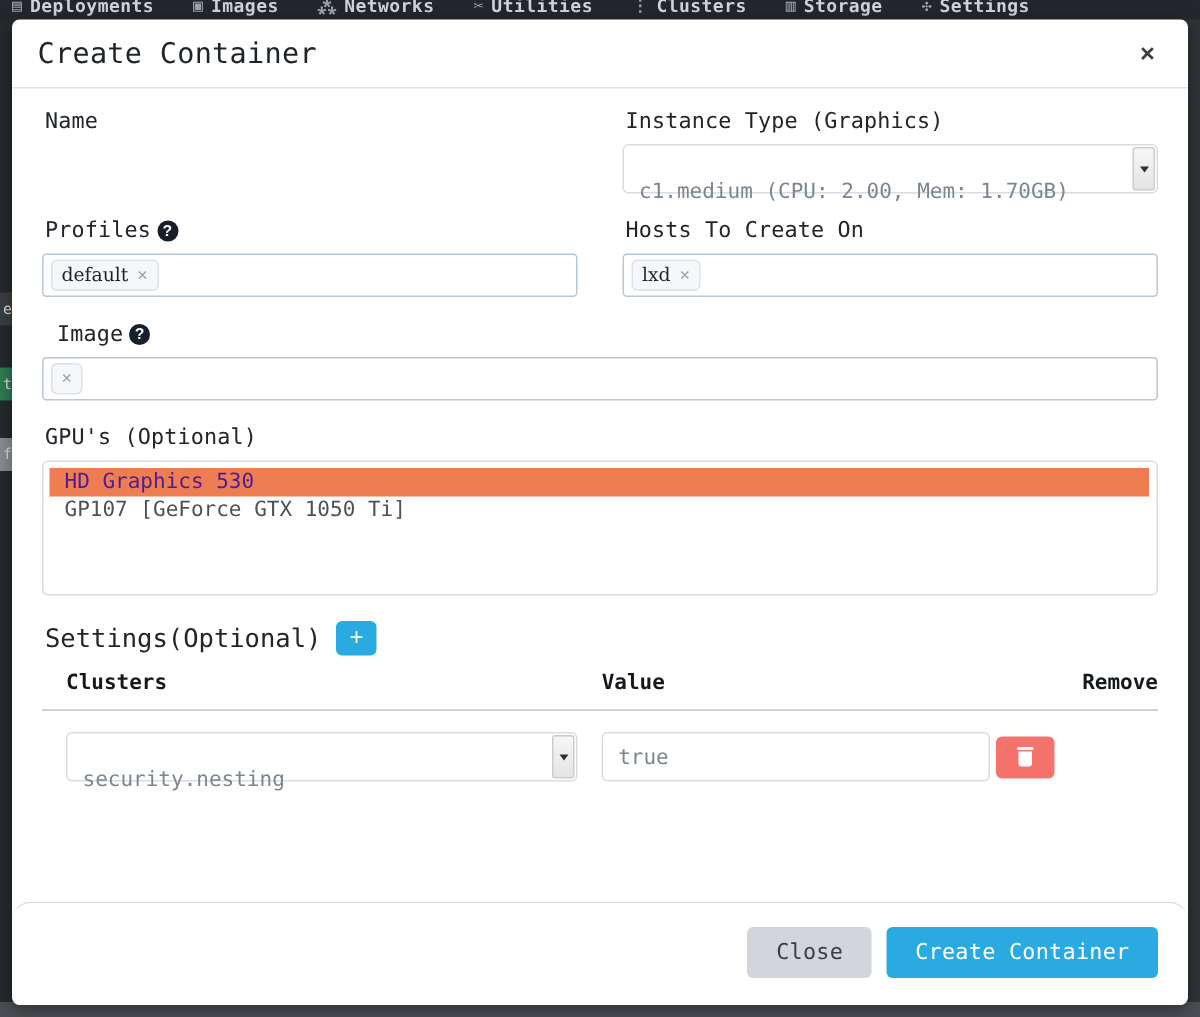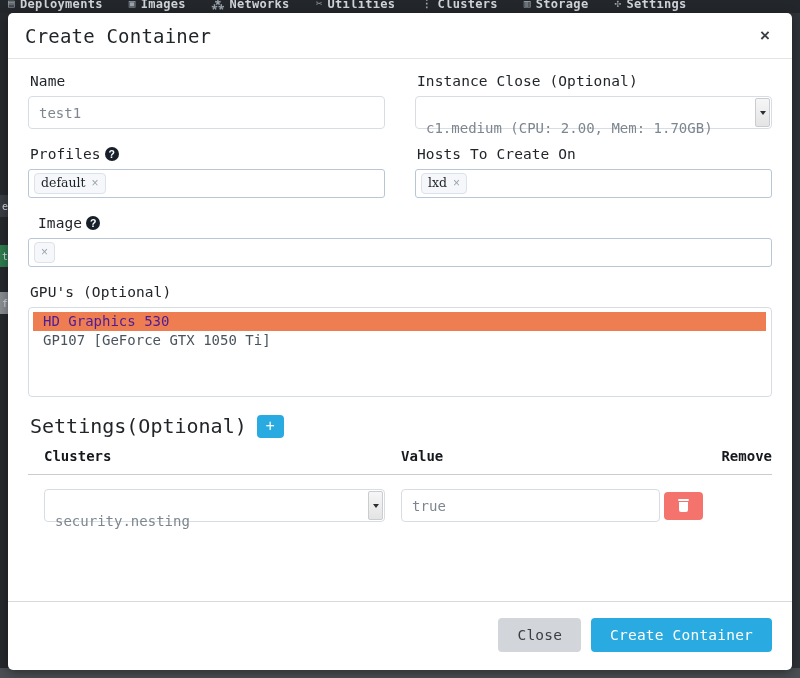--- a/index.html
+++ b/index.html
@@ -211,21 +211,21 @@
   .lb-item.selected {
     background: #ef7d52;
     color: #4c1d95;
   }
 
   #settings-head {
     display: flex; align-items: center; gap: 10px;
     margin: 0 0 0 2px;
   }
   #settings-head .lbl {
-    font-size: 20px; color: #22262a;
+    font-size: 17px; color: #22262a;
   }
   #add-setting {
     width: 27px; height: 23px;
     background: #29abe2;
     border: none;
     border-radius: 4px;
     color: #fff;
     font-size: 16px;
     line-height: 1;
     cursor: pointer;
@@ -276,21 +276,21 @@
   .trash::after {
     content: "";
     position: absolute; left: 1px; top: 3px; width: 9px; height: 10px;
     background: #fff; border-radius: 0 0 2px 2px;
   }
 
   #modal-footer {
     flex: 0 0 auto;
     border-top: 1px solid #d7dadd;
     padding: 16px 20px 18px 36px;
-    display: flex; justify-content: flex-end; align-items: center; gap: 10px;
+    display: flex; justify-content: flex-end; align-items: center; gap: 10px; border-radius: 13px;
   }
   .btn {
     border: none;
     border-radius: 4px;
     font-size: 14.5px;
     cursor: pointer;
     font-family: "DejaVu Sans Mono", monospace;
     letter-spacing: .2px;
   }
   #close-btn {
@@ -351,24 +351,23 @@
   <div id="modal-header">
     <div id="modal-title">Create Container</div>
     <div id="close-x">×</div>
   </div>
 
   <div id="modal-body">
 
     <div class="row2">
       <div class="col">
         <label class="fl">Name</label>
-        <div class="txtbox">test1</div>
       </div>
       <div class="col">
-        <label class="fl">Instance Close (Optional)</label>
+        <label class="fl">Instance Type (Graphics)</label>
         <div class="selbox">
           <span class="sel-val">c1.medium (CPU: 2.00, Mem: 1.70GB)</span>
           <span class="spinner"></span>
         </div>
       </div>
     </div>
 
     <div class="spacer-md"></div>
 
     <div class="row2">

